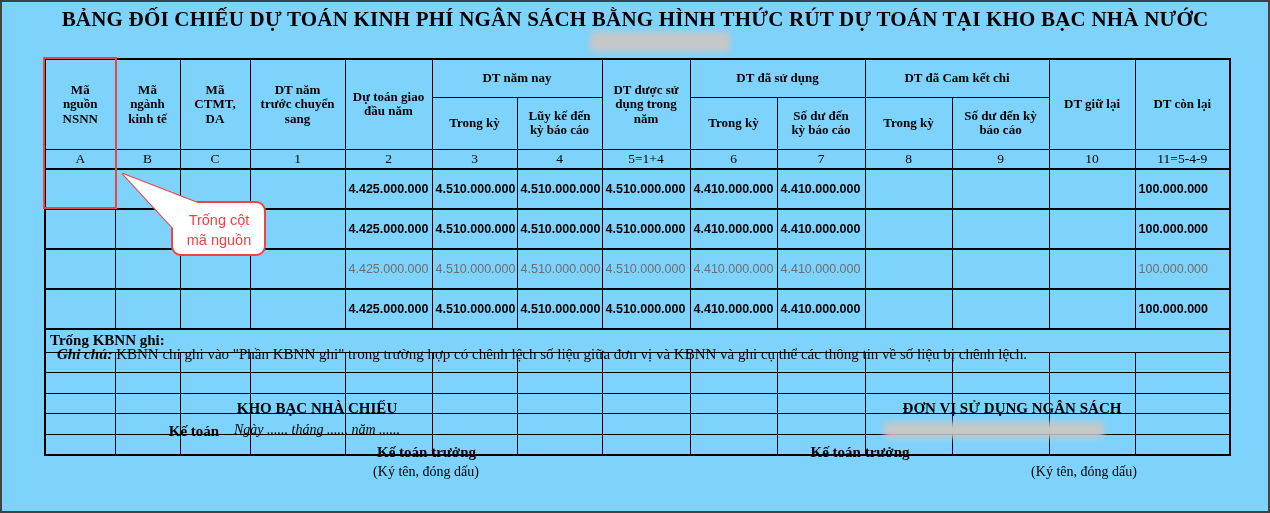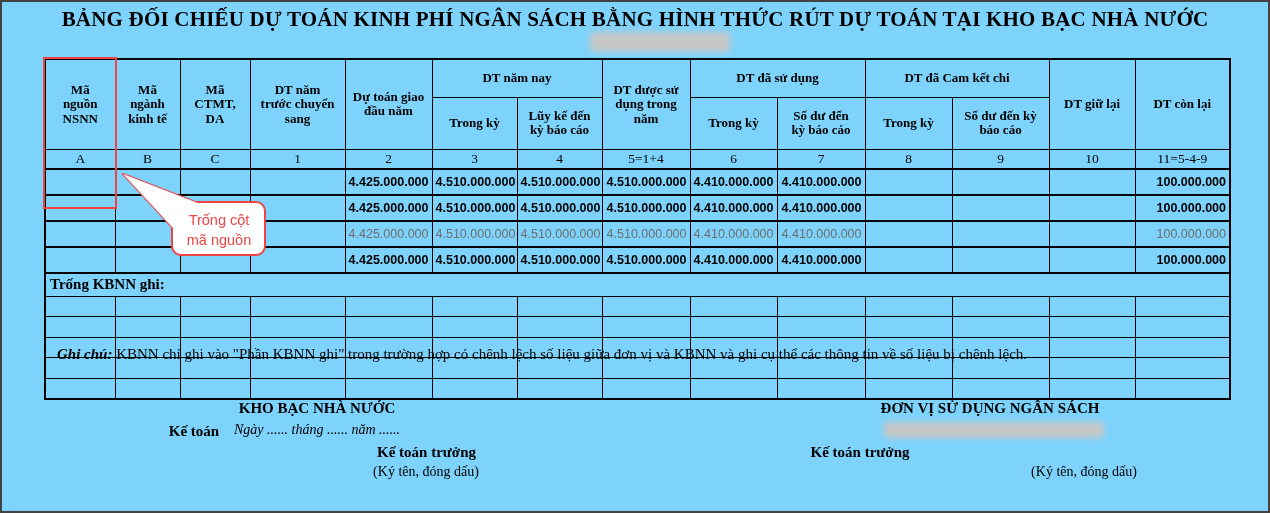--- a/index.html
+++ b/index.html
@@ -27,21 +27,21 @@
   thead th{
     font-size:13px;font-weight:bold;line-height:1.12;text-align:center;
     vertical-align:middle;padding:11px 2px;white-space:pre-line;
   }
   tr.tier1 th{height:22px;}
   tr.tier2 th{height:42px;}
   tr.coderow td{height:20px;text-align:center;font-size:13.5px;border-bottom-width:2px;}
   tr.data-row td{
     height:21px;border-bottom-width:2px;
     font-family:"Liberation Sans",sans-serif;font-size:12.5px;font-weight:bold;
-    text-align:right;padding:5px 3px;
+    text-align:left;padding:12px 3px;
   }
   tr.data-row.light td{font-weight:normal;color:#6e6e6e;}
   tr.kbnn-row td{height:23px;font-weight:bold;font-size:15px;text-align:left;padding:0 4px;}
   tr.empty-row td{height:20.5px;}
 
   .col-overlay{
     position:absolute;left:41px;top:55px;width:74px;height:152px;
     border:2px solid #ee4444;box-sizing:border-box;pointer-events:none;
   }
   svg.callout{position:absolute;left:110px;top:160px;width:170px;height:100px;}
@@ -300,24 +300,24 @@
     <polygon class="cofill" points="11,12 96,45 72,78"></polygon>
     <text x="107" y="63">Trống cột</text>
     <text x="107" y="83">mã nguồn</text>
   </svg>
 
   <div class="note">
     <span class="lbl">Ghi chú:</span>
     <span>KBNN chỉ ghi vào "Phần KBNN ghi" trong trường hợp có chênh lệch số liệu giữa đơn vị và KBNN và ghi cụ thể các thông tin về số liệu bị chênh lệch.</span>
   </div>
 
-  <div class="sig org" style="left:165px;top:398px;width:300px;">KHO BẠC NHÀ NƯỚC</div>
+  <div class="sig org" style="left:165px;top:398px;width:300px;">KHO BẠC NHÀ CHIẾU</div>
   <div class="sig dateline" style="left:165px;top:420px;width:300px;">Ngày ...... tháng ...... năm ......</div>
   <div class="sig role" style="left:142px;top:421px;width:100px;">Kế toán</div>
   <div class="sig role" style="left:342px;top:442px;width:165px;">Kế toán trưởng</div>
   <div class="sig signnote" style="left:344px;top:462px;width:160px;">(Ký tên, đóng dấu)</div>
 
-  <div class="sig org" style="left:838px;top:398px;width:300px;">ĐƠN VỊ SỬ DỤNG NGÂN SÁCH</div>
+  <div class="sig org" style="left:860px;top:398px;width:300px;">ĐƠN VỊ SỬ DỤNG NGÂN SÁCH</div>
   <div class="blurbar date-blur"></div>
   <div class="sig role" style="left:778px;top:442px;width:160px;">Kế toán trưởng</div>
   <div class="sig signnote" style="left:1002px;top:462px;width:160px;">(Ký tên, đóng dấu)</div>
 
 </div>
 
 </body></html>

